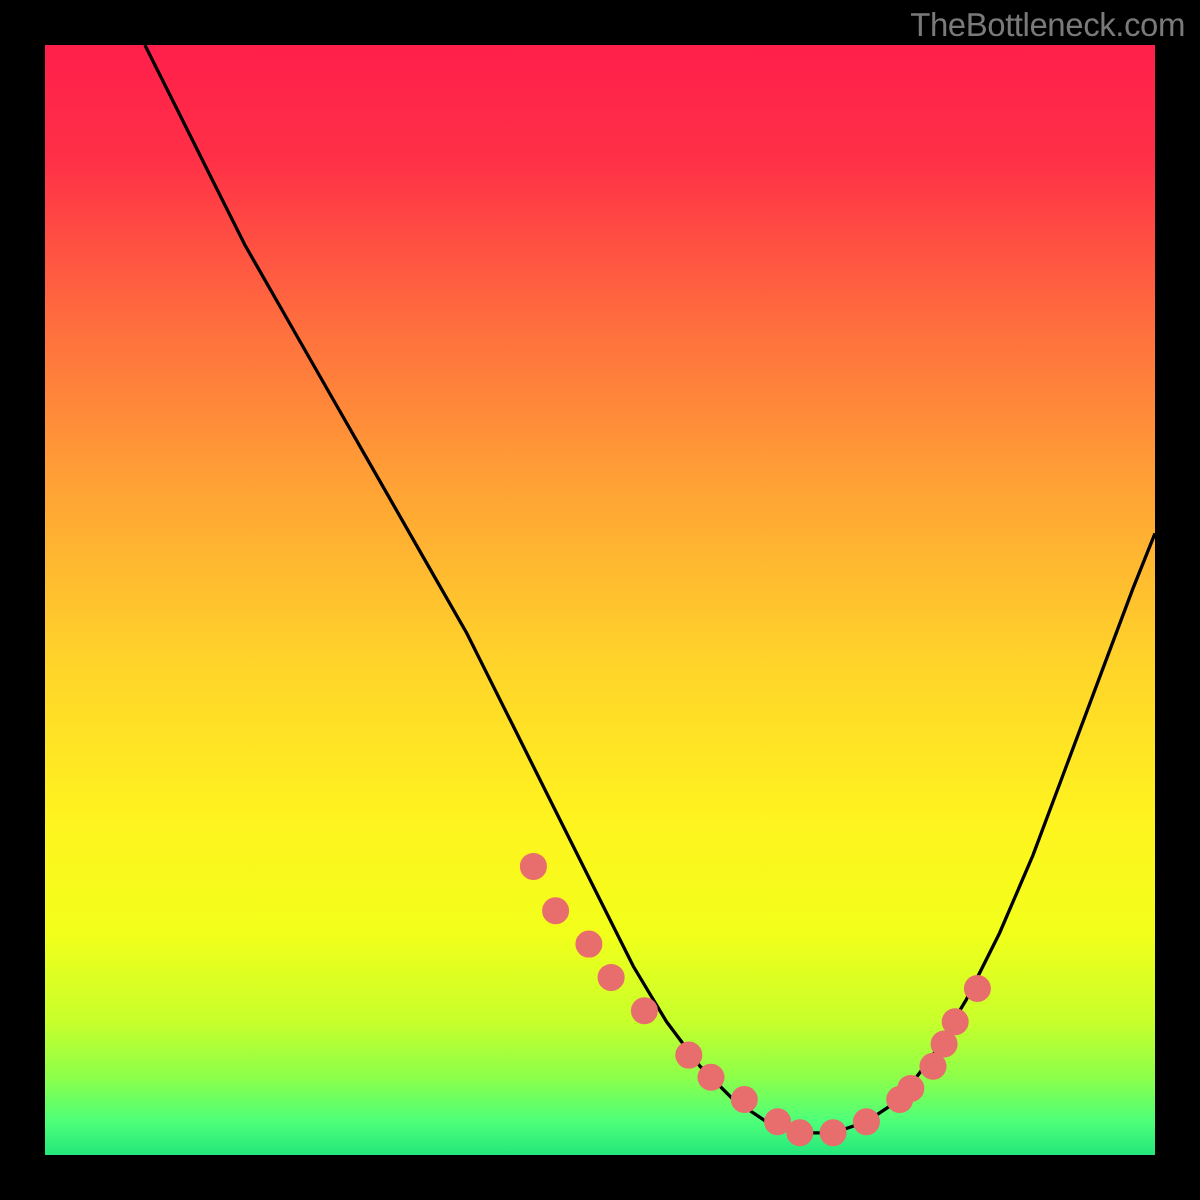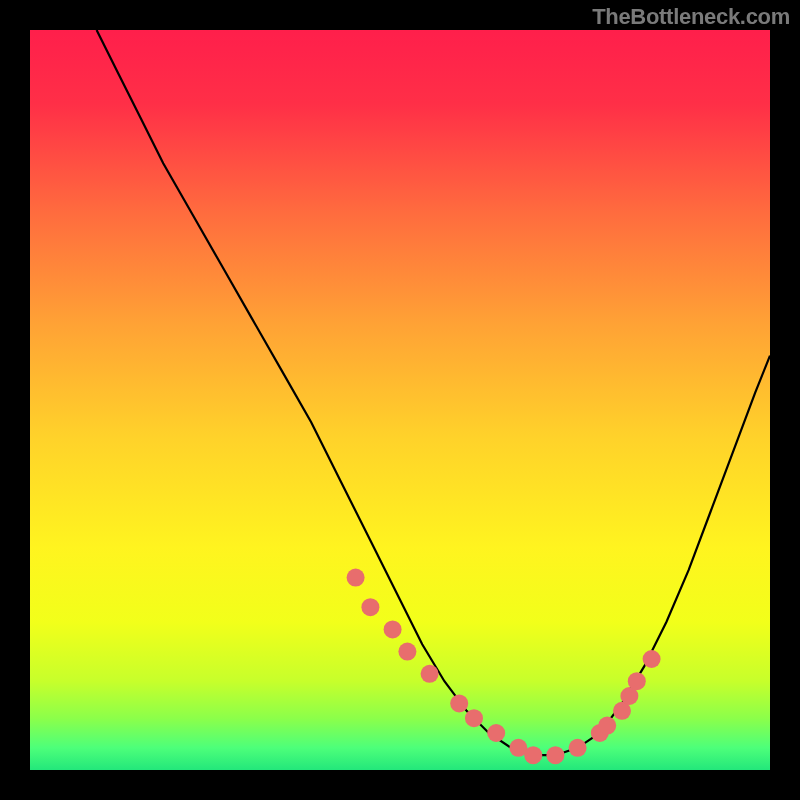--- a/index.html
+++ b/index.html
@@ -19,21 +19,21 @@
     position: absolute;
     top: 0;
     left: 0;
   }
   .watermark {
     position: absolute;
     top: 4px;
     right: 10px;
     font-family: Arial, Helvetica, sans-serif;
     font-size: 22px;
-    font-weight: bold;
+    font-weight: normal;
     color: #7a7a7a;
     letter-spacing: -0.3px;
   }
 </style>
 </head>
 <body>
 <div class="stage">
 
 <svg width="800" height="800" viewBox="0 0 800 800">
   <defs>

